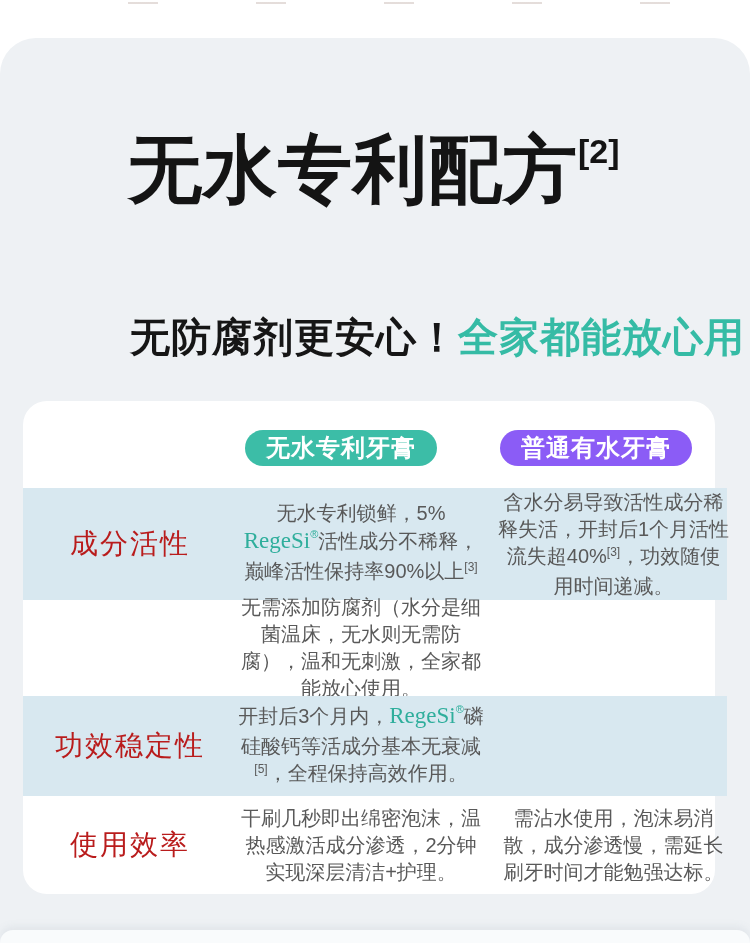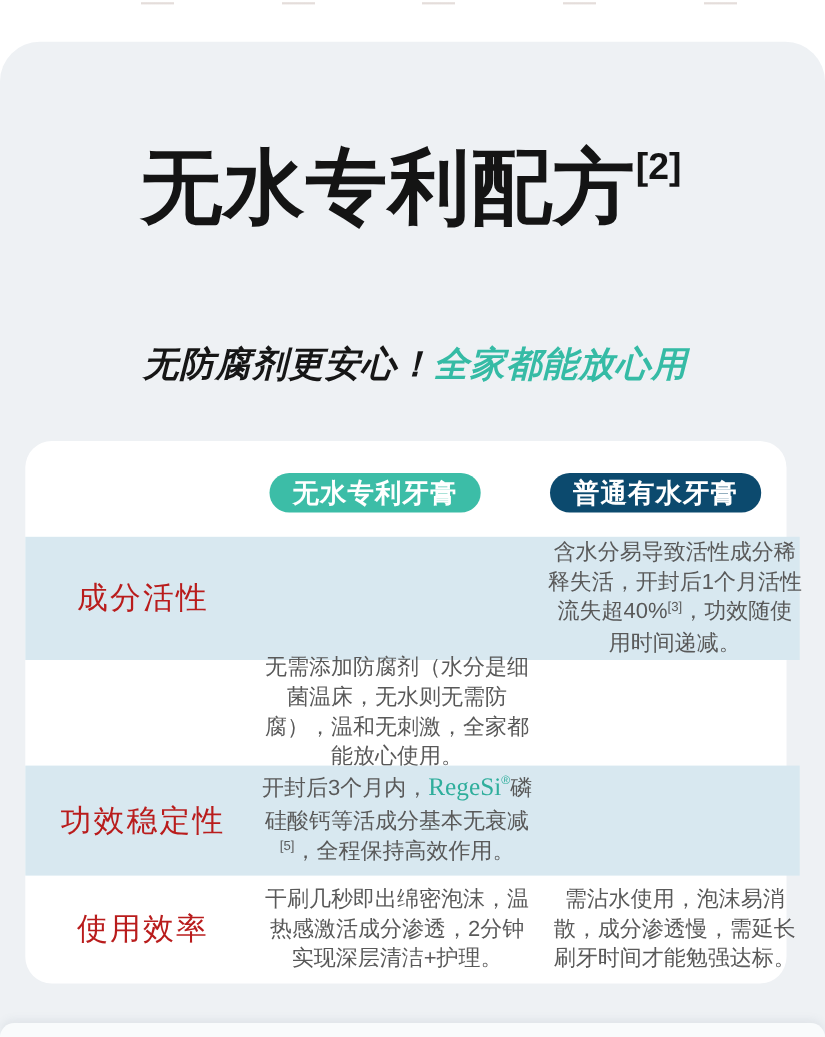--- a/index.html
+++ b/index.html
@@ -24,37 +24,37 @@
     text-align:center;
   }
 
   
   .title-line { position:absolute; left:128px; color:#141414; font-weight:900;
                 font-size:74px; line-height:80px; letter-spacing:1px; white-space:nowrap; }
   .title-line.l1 { top:92px; }
   .title-line.l2 { top:182px; }
   .title-sup { font-size:34px; font-weight:700; position:relative; top:-32px; letter-spacing:0; }
 
-  .tagline { position:absolute; left:130px; top:272px; font-size:32px; font-weight:700;
-             color:#161616; letter-spacing:1px; white-space:nowrap;font-style:italic; }
+  .tagline { position:absolute; left:130px; top:272px; font-size:40px; font-weight:700;
+             color:#161616; letter-spacing:1px; white-space:nowrap; }
   .tagline .hl { color:#35BBA5; }
 
   
   .card {
     position:absolute; left:23px; top:363px; width:692px; height:493px;
     background:#ffffff; border-radius:24px;
   }
 
   .pill {
     position:absolute; top:29px; height:36px; border-radius:18px;
     color:#ffffff; font-size:24px; font-weight:700; letter-spacing:1px;
     display:flex; align-items:center; justify-content:center; white-space:nowrap;
   }
   .pill-teal { left:222px; width:192px; background:#3CBDA7; }
-  .pill-gray { left:477px; width:192px; background:#0c4a6e; }
+  .pill-gray { left:477px; width:192px; background:#8b5cf6; }
 
   .rows { position:absolute; left:0; top:87px; width:704px; }
   .t-row { position:relative; }
   .t-row:nth-child(odd) { background:#D8E8F0; }
   .t-row:nth-child(1) { height:112px; }
   .t-row:nth-child(2) { height:96px; }
   .t-row:nth-child(3) { height:100px; }
   .t-row:nth-child(4) { height:98px; border-radius:0 0 24px 24px; }
 
   .t-label {
@@ -95,20 +95,21 @@
 
 
   <div class="tagline"><span>无防腐剂更安心！</span><span class="hl">全家都能放心用</span></div>
 
   <div class="card">
     <div class="pill pill-teal">无水专利牙膏</div>
     <div class="pill pill-gray">普通有水牙膏</div>
     <div class="rows">
         <div class="t-row">
           <div class="t-label">成分活性</div>
+          <div class="t-cell cell-left"><span class="seg-plain">无水专利锁鲜，5% </span><span class="seg-brand">RegeSi</span><span class="seg-supbrand">®</span><span class="seg-plain">活性成分不稀释，巅峰活性保持率90%以上</span><span class="seg-sup">[3]</span></div>
           <div class="t-cell cell-right"><span class="seg-plain">含水分易导致活性成分稀释失活，开封后1个月活性流失超40%</span><span class="seg-sup">[3]</span><span class="seg-plain">，功效随使用时间递减。</span></div>
         </div>
         <div class="t-row">
           <div class="t-cell cell-left"><span class="seg-plain">无需添加防腐剂（水分是细菌温床，无水则无需防腐），温和无刺激，全家都能放心使用。</span></div>
         </div>
         <div class="t-row">
           <div class="t-label">功效稳定性</div>
           <div class="t-cell cell-left"><span class="seg-plain">开封后3个月内，</span><span class="seg-brand">RegeSi</span><span class="seg-supbrand">®</span><span class="seg-plain">磷硅酸钙等活成分基本无衰减</span><span class="seg-sup">[5]</span><span class="seg-plain">，全程保持高效作用。</span></div>
         </div>
         <div class="t-row">

